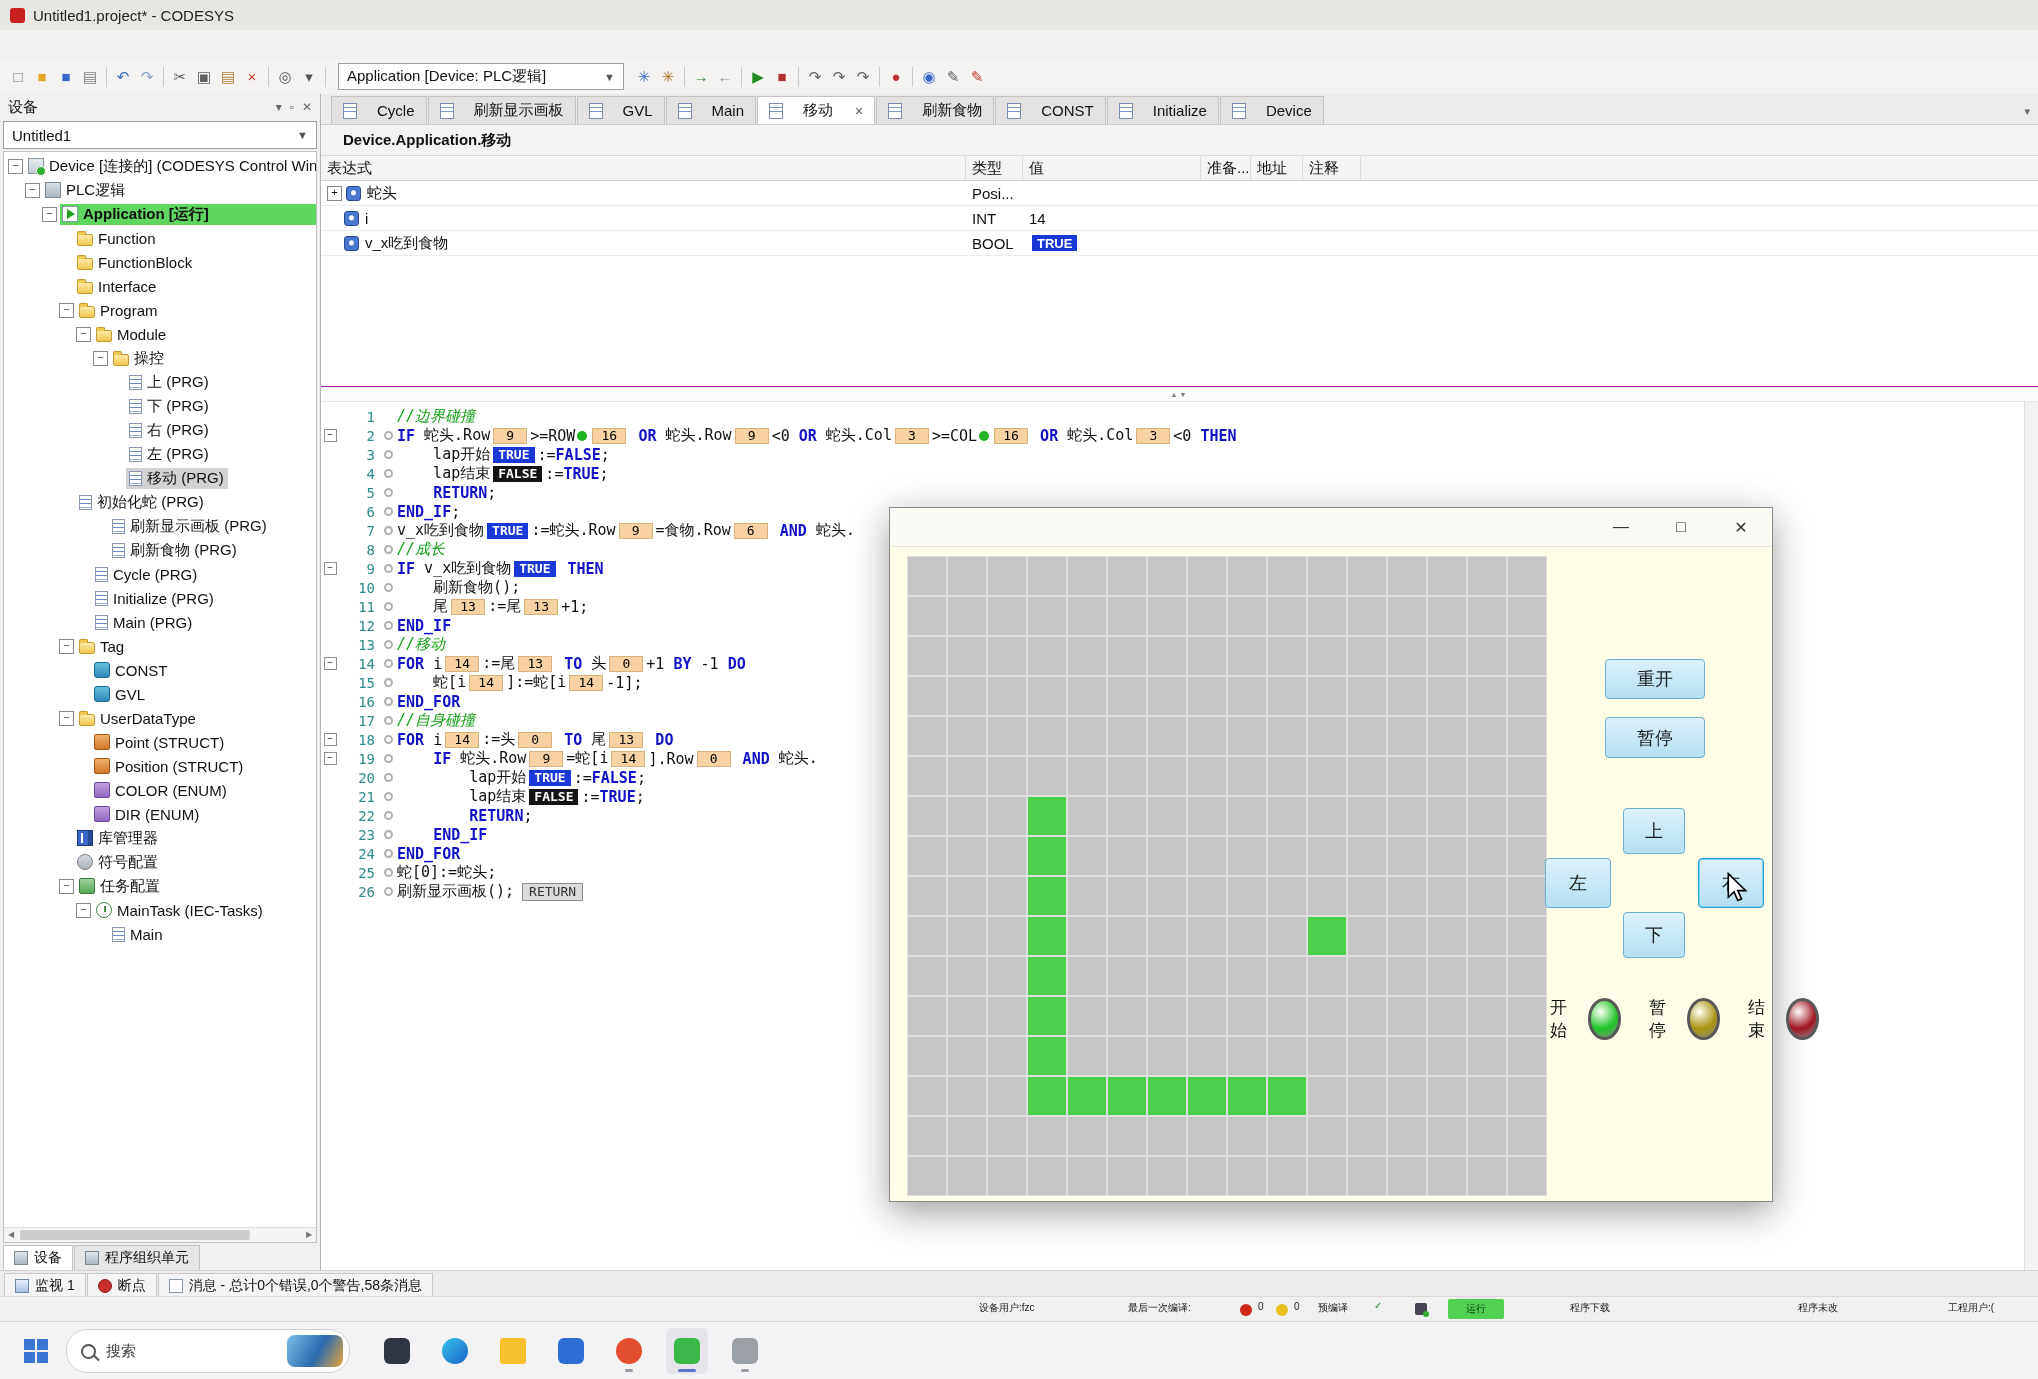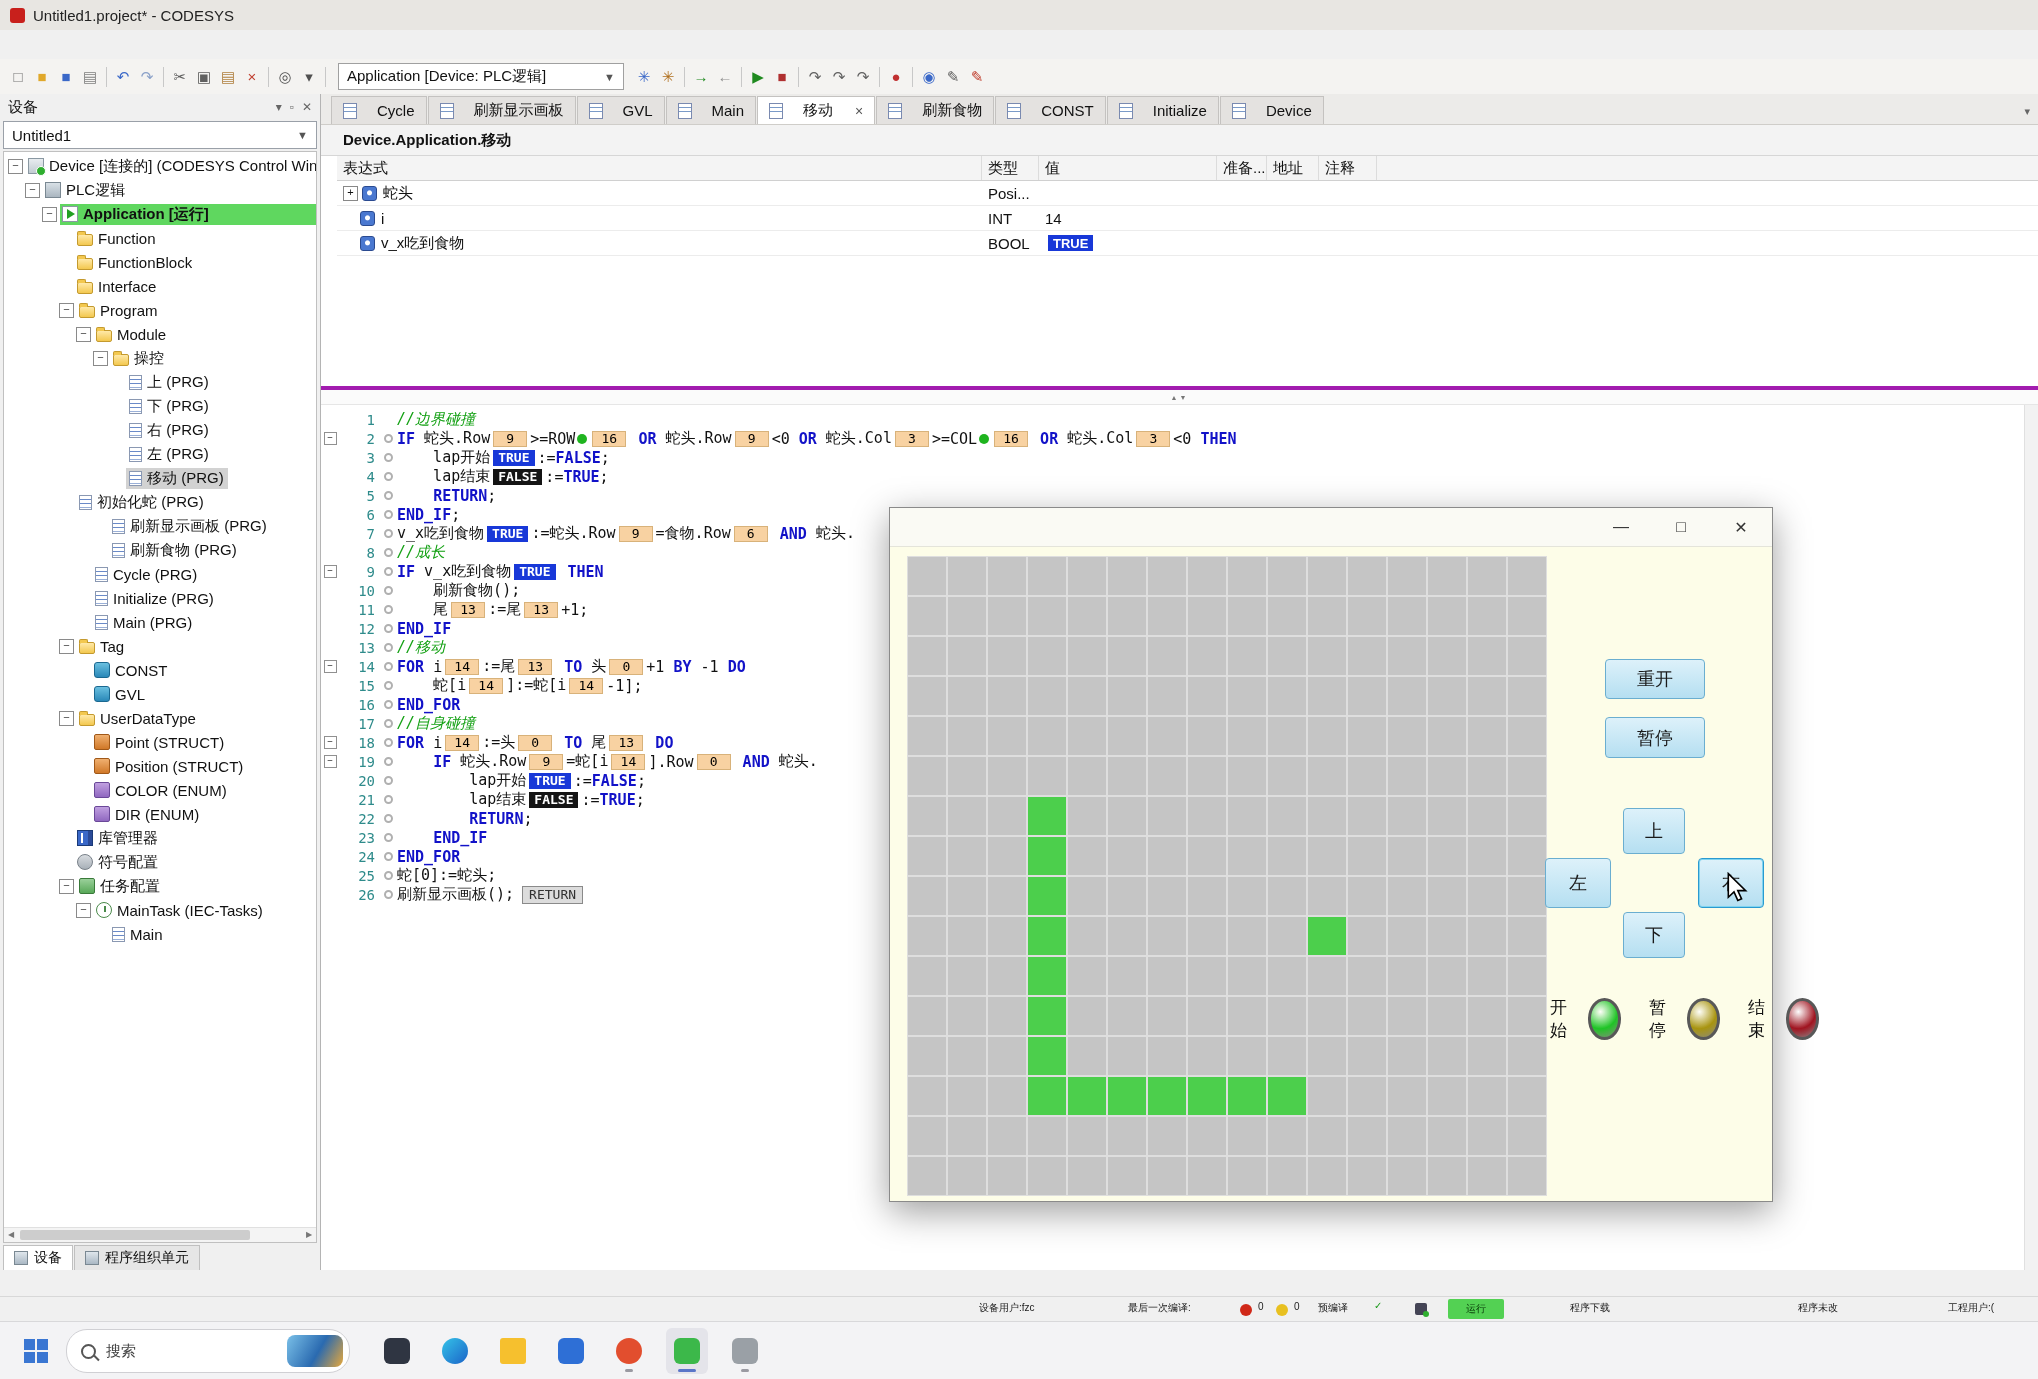--- a/index.html
+++ b/index.html
@@ -59,21 +59,21 @@
   .mini-ic{width:12px;height:12px;background:linear-gradient(#dfe6ec,#aab8c4);border:1px solid #7a8892;}
   
   .right-area{position:absolute;left:321px;right:0;top:0;bottom:0;background:#fff;display:flex;flex-direction:column;}
   .tabbar{height:30px;background:#ecebe9;border-bottom:1px solid #cfcdc9;display:flex;align-items:flex-end;padding-left:10px;position:relative;}
   .dtab{display:flex;align-items:center;gap:20px;height:27px;padding:0 11px;font-size:15px;border:1px solid #c4c2c0;border-bottom:none;background:#e4e2e0;white-space:nowrap;}
   .dtab.active{background:#fff;}
   .tab-ic{width:12px;height:14px;background:linear-gradient(#fff 3px,#7a9ac8 3px,#7a9ac8 4px,#fff 4px,#fff 7px,#7a9ac8 7px,#7a9ac8 8px,#fff 8px);border:1px solid #7a8ab0;}
   .tab-close{color:#555;font-size:14px;margin-left:2px;}
   .tab-overflow{position:absolute;right:8px;bottom:6px;color:#666;font-size:11px;}
   .doc-header{height:30px;background:#f3f3f3;border-bottom:1px solid #d6d6d6;display:flex;align-items:center;padding-left:22px;font-weight:bold;font-size:15px;}
-  .watch{height:230px;background:#fff;border-bottom:4px solid #a21caf;padding-left:16px;}
+  .watch{height:230px;background:#fff;border-bottom:1px solid #a21caf;padding-left:0;}
   .wh-row{display:flex;height:24px;background:#f4f4f4;border-bottom:1px solid #d0d0d0;align-items:center;}
   .wh-c{border-right:1px solid #dcdcdc;height:100%;display:flex;align-items:center;padding-left:6px;box-sizing:border-box;font-size:15px;}
   .wrow{display:flex;height:24px;border-bottom:1px solid #ececec;align-items:center;}
   .wr-c{height:100%;display:flex;align-items:center;padding-left:6px;box-sizing:border-box;font-size:15px;overflow:hidden;white-space:nowrap;}
   .wc0{width:645px;}.wc1{width:57px;}.wc2{width:178px;}.wc3{width:50px;}.wc4{width:52px;}.wc5{width:58px;}
   .wexp{width:13px;height:13px;border:1px solid #888;background:#fff;font-size:11px;line-height:11px;text-align:center;margin-right:4px;flex:0 0 auto;}
   .wexp-sp{width:17px;flex:0 0 auto;}
   .wic{width:13px;height:13px;border-radius:3px;background:radial-gradient(circle at 50% 45%,#fff 0 2px,#4a78d0 3px);border:1px solid #2a4a90;margin-right:6px;flex:0 0 auto;}
   .splitterbar{height:14px;background:#fbfbfb;border-bottom:1px solid #e6e6e6;display:flex;align-items:center;justify-content:center;color:#777;font-size:7px;letter-spacing:2px;}
   .code{flex:1;position:relative;background:#fff;overflow:hidden;padding-top:5px;
@@ -781,20 +781,34 @@
             <span class="lnum">26</span>
             <span class="bpcol">
               <span class="bpc"></span>
             </span>
             <span class="ctext"><span class="tk-t">刷新显示画板();</span><span class="tk-ret">RETURN</span></span>
           </div>
         </div>
     </div>
   </div>
 
+  <div class="panel-tabs-row" id="panel-tabs">
+      <div class="ptab">
+        <span class="pt-ic"></span>
+        <span>监视 1</span>
+      </div>
+      <div class="ptab">
+        <span class="pt-ic red"></span>
+        <span>断点</span>
+      </div>
+      <div class="ptab">
+        <span class="pt-ic doc"></span>
+        <span>消息 - 总计0个错误,0个警告,58条消息</span>
+      </div>
+    </div>
 
   <div class="statusbar">
     <span class="sb" style="left:979px;">设备用户:fzc</span>
     <span class="sb" style="left:1128px;">最后一次编译:</span>
     <span class="sb-dot err" style="left:1240px;"></span>
     <span class="sb" style="left:1258px;">0</span>
     <span class="sb-dot warn" style="left:1276px;"></span>
     <span class="sb" style="left:1294px;">0</span>
     <span class="sb" style="left:1318px;">预编译</span>
     <span class="sb-check" style="left:1374px;">✓</span>

